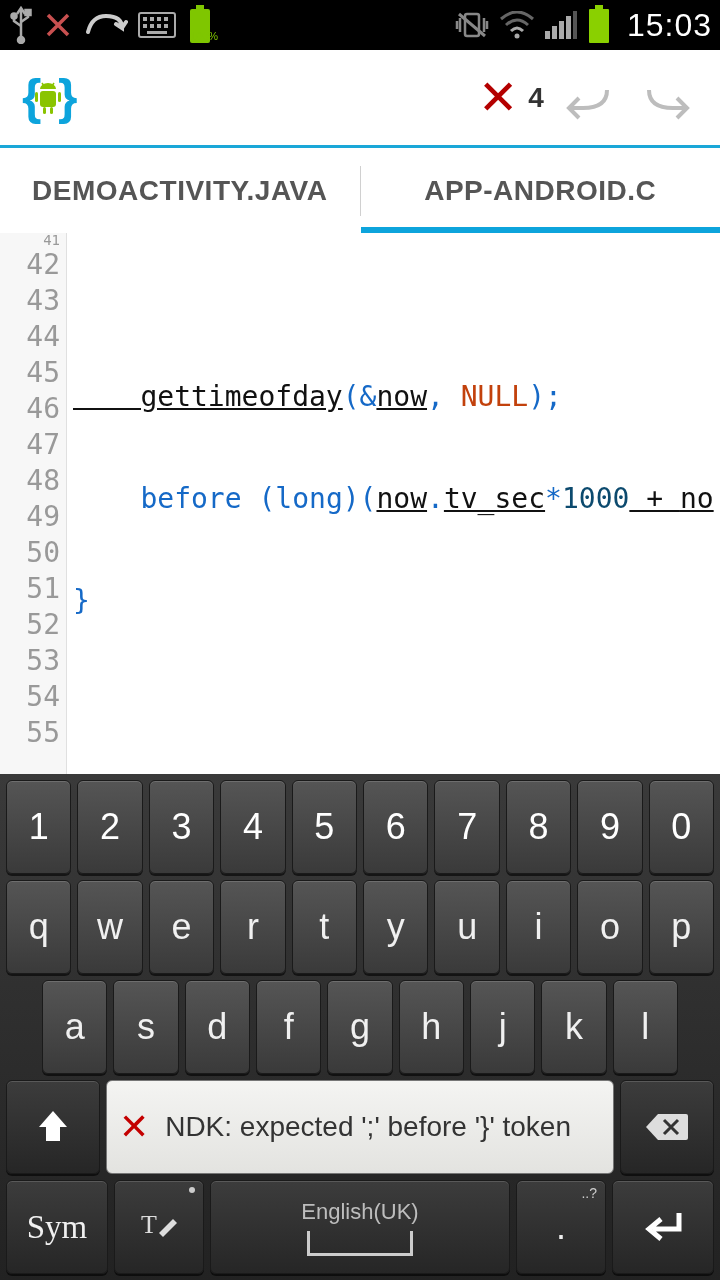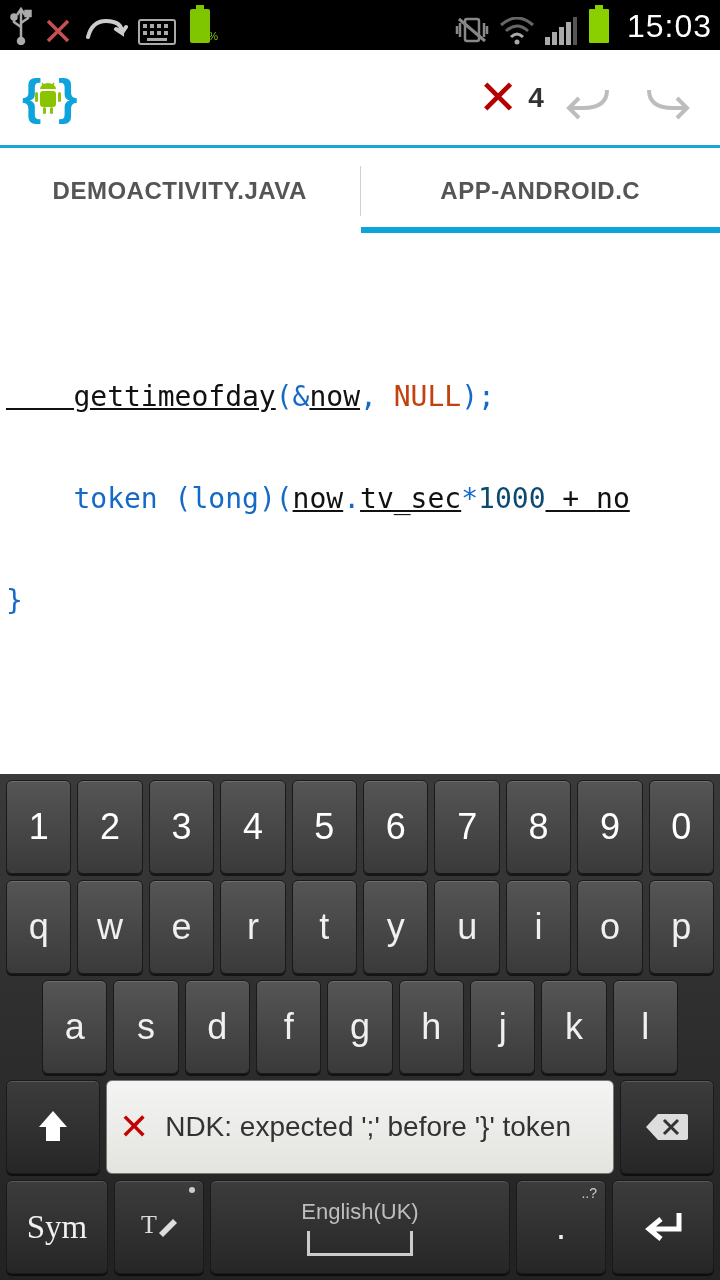--- a/index.html
+++ b/index.html
@@ -1,32 +1,32 @@
 <!DOCTYPE html>
 <html><head>
 <meta charset="utf-8">
 <style>
   html,body{margin:0;padding:0;width:720px;height:1280px;overflow:hidden;font-family:sans-serif;background:#000;}
   
   .statusbar{height:50px;background:#000;display:flex;align-items:center;justify-content:space-between;padding:0 8px;color:#9e9e9e;}
-  .status-left,.status-right{display:flex;align-items:flex-end;gap:10px;}
+  .status-left,.status-right{display:flex;align-items:center;gap:10px;}
   .status-right .clock{color:#fff;font-size:32px;font-weight:500;margin-left:6px;letter-spacing:1px;}
   .ico{display:inline-flex;align-items:center;justify-content:center;}
   .batt-right svg{display:block;}
   
   .appbar{height:95px;background:#fff;border-bottom:3px solid #1aa7d8;display:flex;align-items:center;padding:0 18px;}
   .logo{width:60px;height:60px;}
   .appbar-spacer{flex:1;}
   .toolbtn{width:70px;height:70px;display:flex;align-items:center;justify-content:center;margin-left:8px;}
   .err-x{font-size:48px;color:#b40000;font-weight:400;line-height:1;}
   .err-count{font-size:28px;font-weight:700;margin-left:10px;color:#333;}
   .undo svg,.redo svg{stroke:#bdbdbd;fill:none;stroke-width:4;}
   
   .tabs{height:85px;background:#fff;display:flex;}
-  .tab{flex:1;display:flex;align-items:center;justify-content:center;font-size:24px;font-weight:700;color:#555;position:relative;letter-spacing:0.5px;}
+  .tab{flex:1;display:flex;align-items:center;justify-content:center;font-size:28px;font-weight:700;color:#555;position:relative;letter-spacing:0.5px;}
   .tab.active::after{content:'';position:absolute;bottom:0;left:0;right:0;height:6px;background:#0da4dc;}
   .tab-sep{width:1px;height:50px;background:#d0d0d0;align-self:center;}
   
   .editor{background:#fff;display:flex;font-family:'DejaVu Sans Mono','Menlo',monospace;font-size:28px;height:541px;overflow:hidden;}
   .gutter{width:60px;background:#f7f7f7;color:#999;text-align:right;padding-right:6px;border-right:1px solid #e0e0e0;}
   .codecol{flex:1;white-space:pre;overflow:hidden;}
   .ln{height:36px;line-height:36px;}
   .codeln{height:36px;line-height:36px;padding-left:6px;}
   
   .ln.cut{height:14px;line-height:14px;font-size:14px;} .codeln.cut{height:14px;line-height:14px;font-size:14px;overflow:hidden;}
@@ -185,24 +185,41 @@
   <div class="tab">
       <span>DEMOACTIVITY.JAVA</span>
     </div>
   <div class="tab-sep"></div>
   <div class="tab active">
       <span>APP-ANDROID.C</span>
     </div>
 </div>
 
 <div class="editor">
+  <div class="gutter">
+    <div class="ln cut">41</div>
+    <div class="ln">42</div>
+    <div class="ln">43</div>
+    <div class="ln">44</div>
+    <div class="ln">45</div>
+    <div class="ln">46</div>
+    <div class="ln">47</div>
+    <div class="ln">48</div>
+    <div class="ln">49</div>
+    <div class="ln">50</div>
+    <div class="ln">51</div>
+    <div class="ln">52</div>
+    <div class="ln">53</div>
+    <div class="ln">54</div>
+    <div class="ln">55</div>
+  </div>
   <div class="codecol">
     <div class="codeln cut"></div>
     <div class="codeln"><span class="id">    gettimeofday</span><span class="punc">(&amp;</span><span class="id">now</span><span class="punc">, </span><span class="macro">NULL</span><span class="punc">);</span></div>
-    <div class="codeln">    <span class="kw">token</span> <span class="punc">(</span><span class="kw">long</span><span class="punc">)(</span><span class="id">now</span><span class="punc">.</span><span class="id">tv_sec</span><span class="punc">*</span><span class="num">1000</span><span class="id"> + </span><span class="id">no</span></div>
+    <div class="codeln">    <span class="kw">before</span> <span class="punc">(</span><span class="kw">long</span><span class="punc">)(</span><span class="id">now</span><span class="punc">.</span><span class="id">tv_sec</span><span class="punc">*</span><span class="num">1000</span><span class="id"> + </span><span class="id">no</span></div>
     <div class="codeln"><span class="punc">}</span></div>
     <div class="codeln"></div>
     
     
     
     
     
     
     
     

